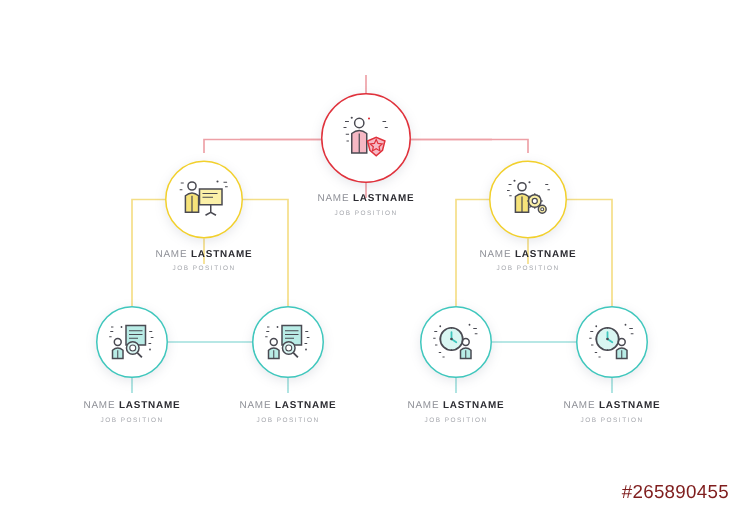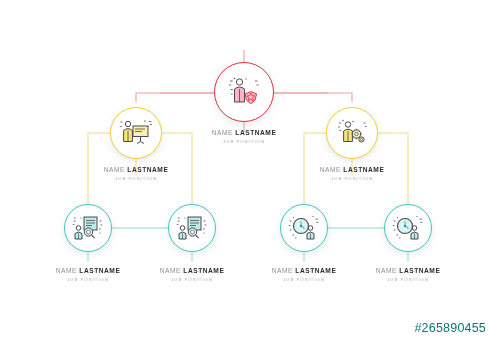--- a/index.html
+++ b/index.html
@@ -53,21 +53,21 @@
     letter-spacing:1.0px;
     color:#a6a8ae;
     line-height:7px;
     margin-top:1px;
   }
   #stock-id{
     position:absolute;
     right:14px;
     bottom:13px;
     font-size:12.5px;
-    color:#0f766e;
+    color:#7f1d1d;
     letter-spacing:0.2px;
   }
 </style>
 </head>
 <body>
 
 <svg id="chart" viewBox="0 0 500 348" aria-hidden="true">
 
   <g>
     <path d="M244 62 L244 50" stroke="#eda0a6" stroke-width="1.1" fill="none"></path>

